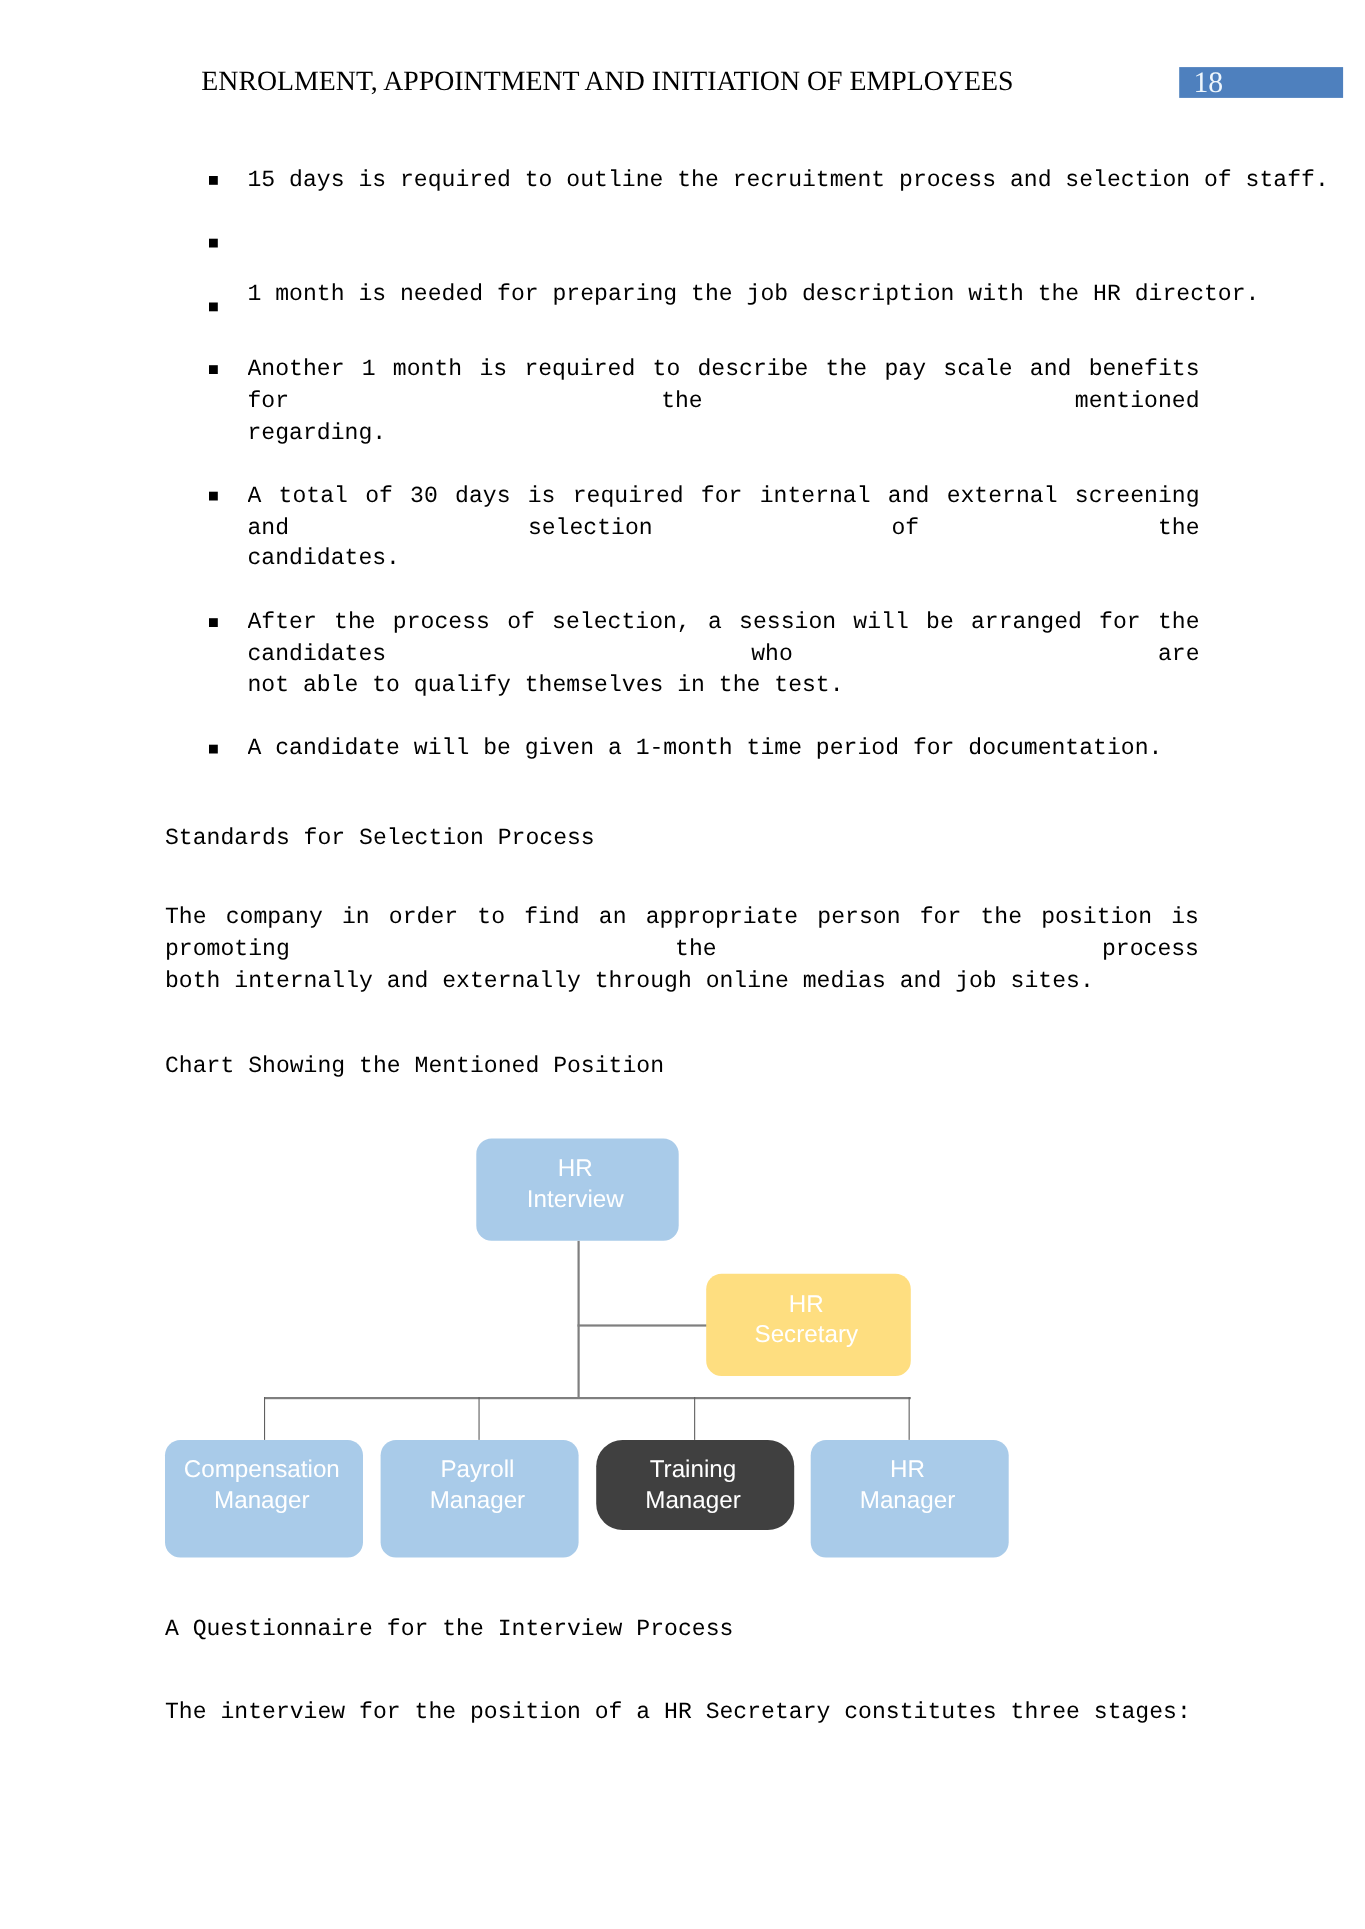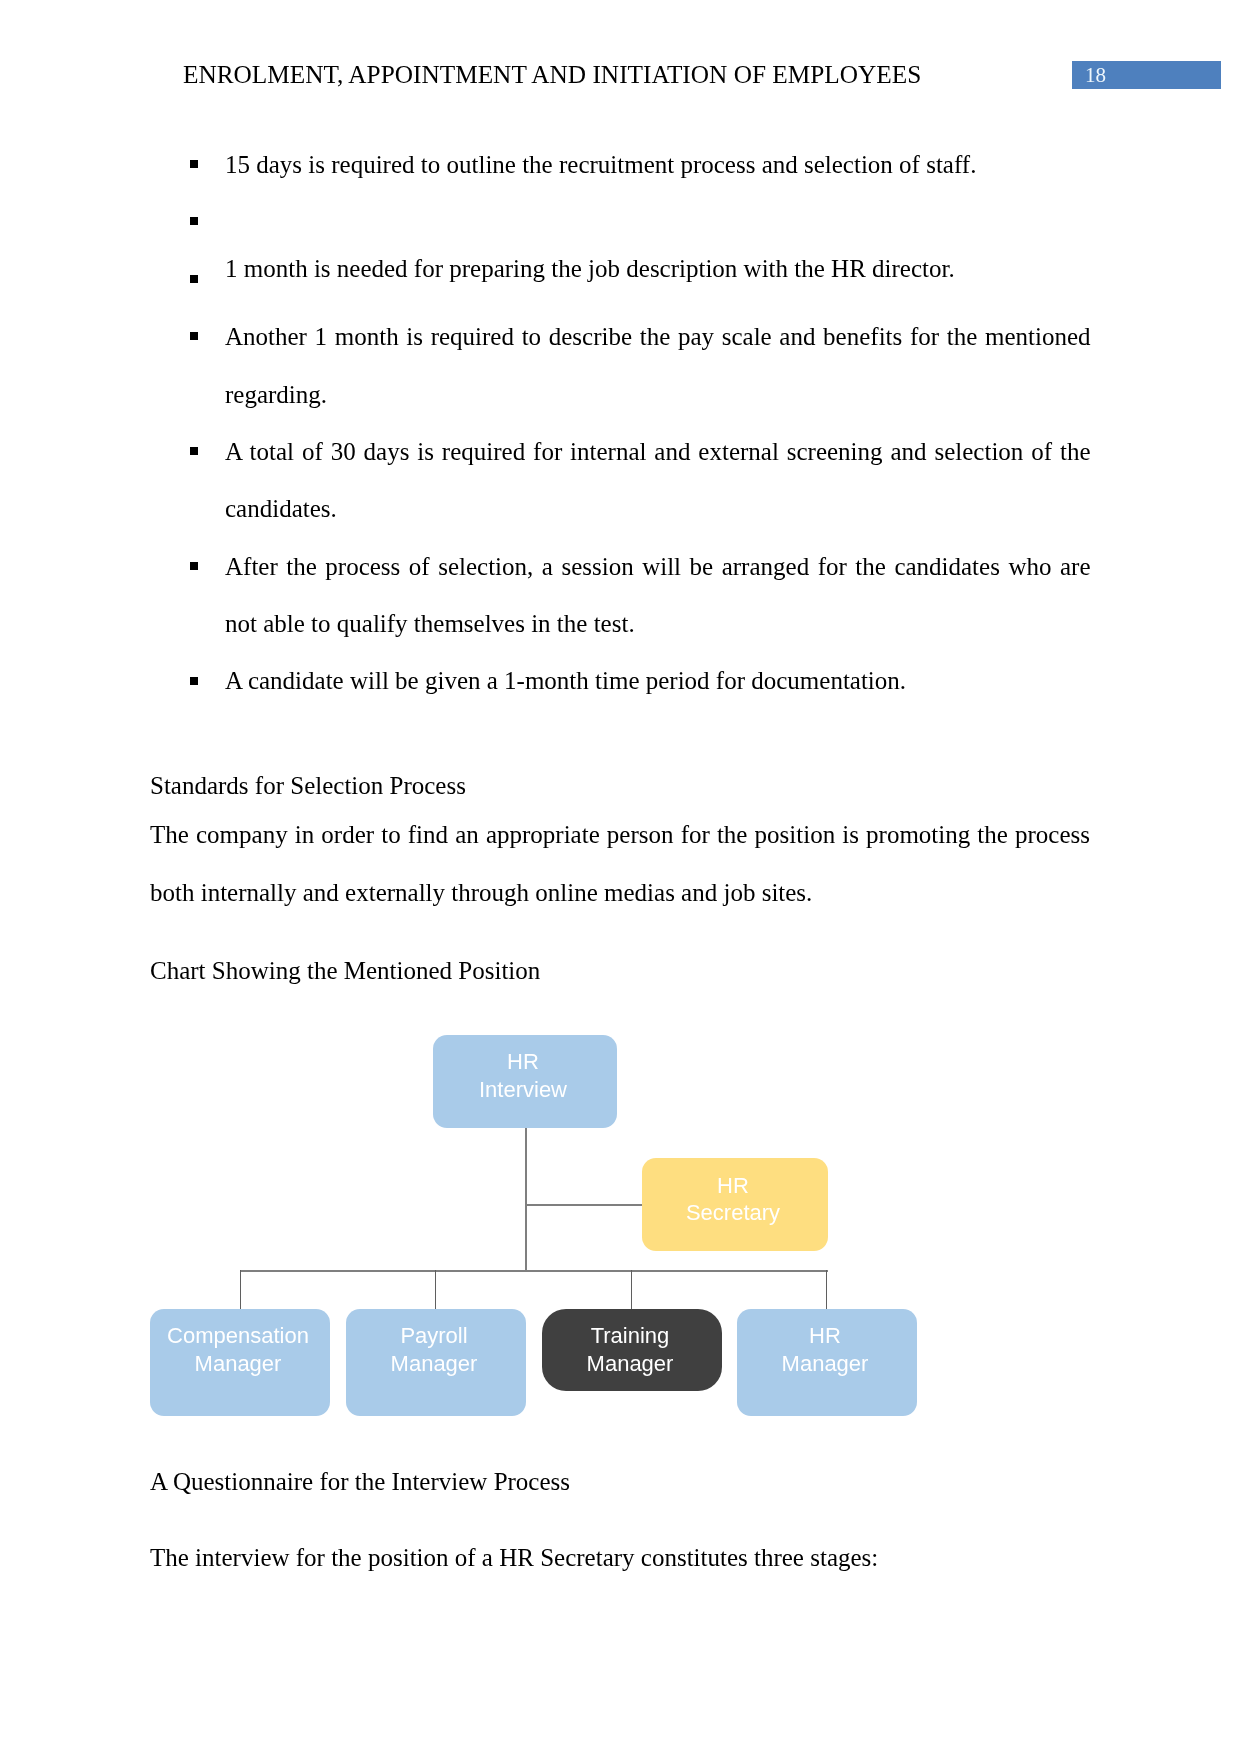--- a/index.html
+++ b/index.html
@@ -22,33 +22,34 @@
     color:#000;
   }
   .page-badge {
     position:absolute; left:1071.5px; top:60.5px;
     width:149.5px; height:28px;
     background:#4E80BE;
   }
   .page-badge-num {
     position:absolute;
     will-change:transform; left:13.5px; top:-1.5px;
-    font-size:21px; line-height:32px;
+    font-size:27px; line-height:32px;
     color:#EEF6FC;
     white-space:pre;
   }
 
   
   .tl {
     position:absolute;
     will-change:transform;
-    font-size:25px;
+    font-size:21px;
     line-height:29px;
     color:#000;
     white-space:pre;
+    font-family:Liberation Mono, monospace;
   }
   .tl.j { white-space:normal; text-align:justify; text-align-last:justify; }
   .bsq {
     position:absolute;
     left:189.6px;
     width:8px; height:8px;
     background:#000000;
   }
 
   
@@ -89,21 +90,21 @@
   <div class="tl" style="left:224.6px;top:149.9px">15 days is required to outline the recruitment process and selection of staff.</div>
   <div class="tl" style="left:224.6px;top:254px">1 month is needed for preparing the job description with the HR director.</div>
   <div class="tl j" style="left:224.6px;top:322.1px;width:865.5px">Another 1 month is required to describe the pay scale and benefits for the mentioned</div>
   <div class="tl" style="left:224.6px;top:379.5px">regarding.</div>
   <div class="tl j" style="left:224.6px;top:436.9px;width:865.5px">A total of 30 days is required for internal and external screening and selection of the</div>
   <div class="tl" style="left:224.6px;top:494.3px">candidates.</div>
   <div class="tl j" style="left:224.6px;top:551.7px;width:865.5px">After the process of selection, a session will be arranged for the candidates who are</div>
   <div class="tl" style="left:224.6px;top:609.1px">not able to qualify themselves in the test.</div>
   <div class="tl" style="left:224.6px;top:666.3px">A candidate will be given a 1-month time period for documentation.</div>
 
-  <div class="tl" style="left:149.6px;top:771px">Standards for Selection Process</div>
+  <div class="tl" style="left:149.6px;top:748px">Standards for Selection Process</div>
   <div class="tl j" style="left:149.9px;top:820.1px;width:940px">The company in order to find an appropriate person for the position is promoting the process</div>
   <div class="tl" style="left:149.9px;top:877.7px">both internally and externally through online medias and job sites.</div>
   <div class="tl" style="left:149.9px;top:956.3px">Chart Showing the Mentioned Position</div>
   <div class="tl" style="left:149.9px;top:1467.4px">A Questionnaire for the Interview Process</div>
   <div class="tl" style="left:149.9px;top:1542.6px">The interview for the position of a HR Secretary constitutes three stages:</div>
 
   <div>
 
     <div class="seg" style="left: 525px; top: 1128px; width: 1.5px; height: 142.5px; background: rgb(127, 127, 127);"></div>
     <div class="seg" style="left: 525px; top: 1204px; width: 120px; height: 1.5px; background: rgb(127, 127, 127);"></div>

